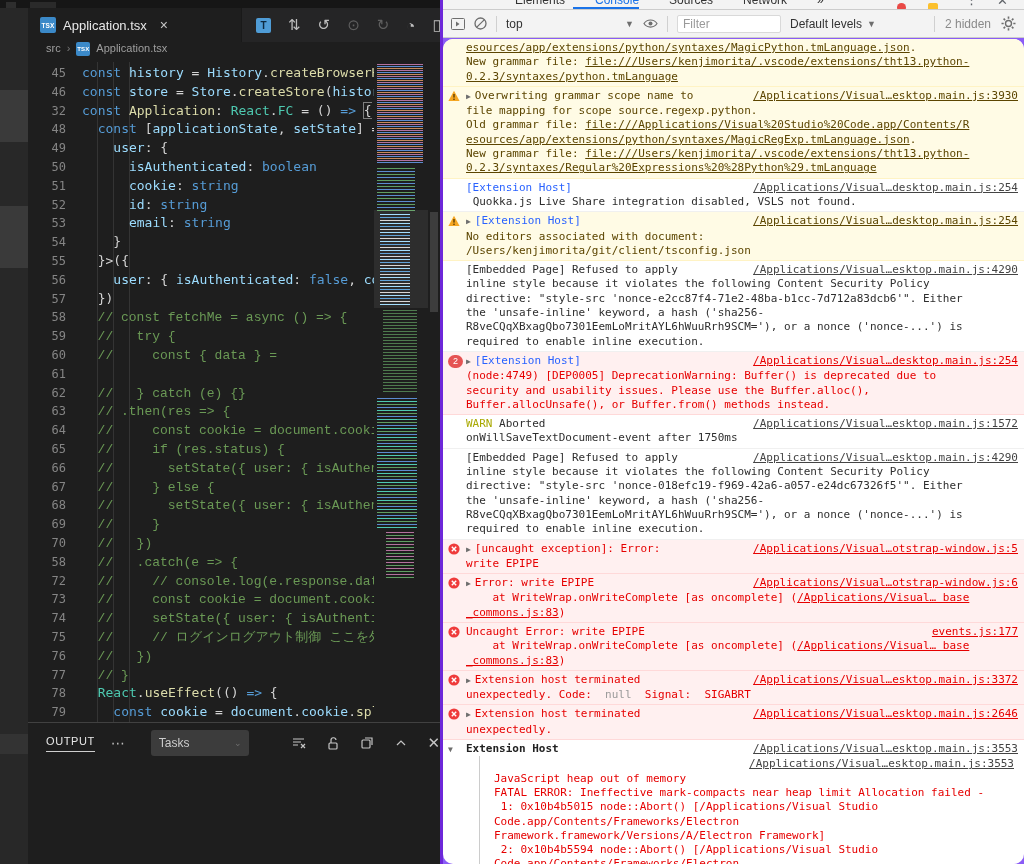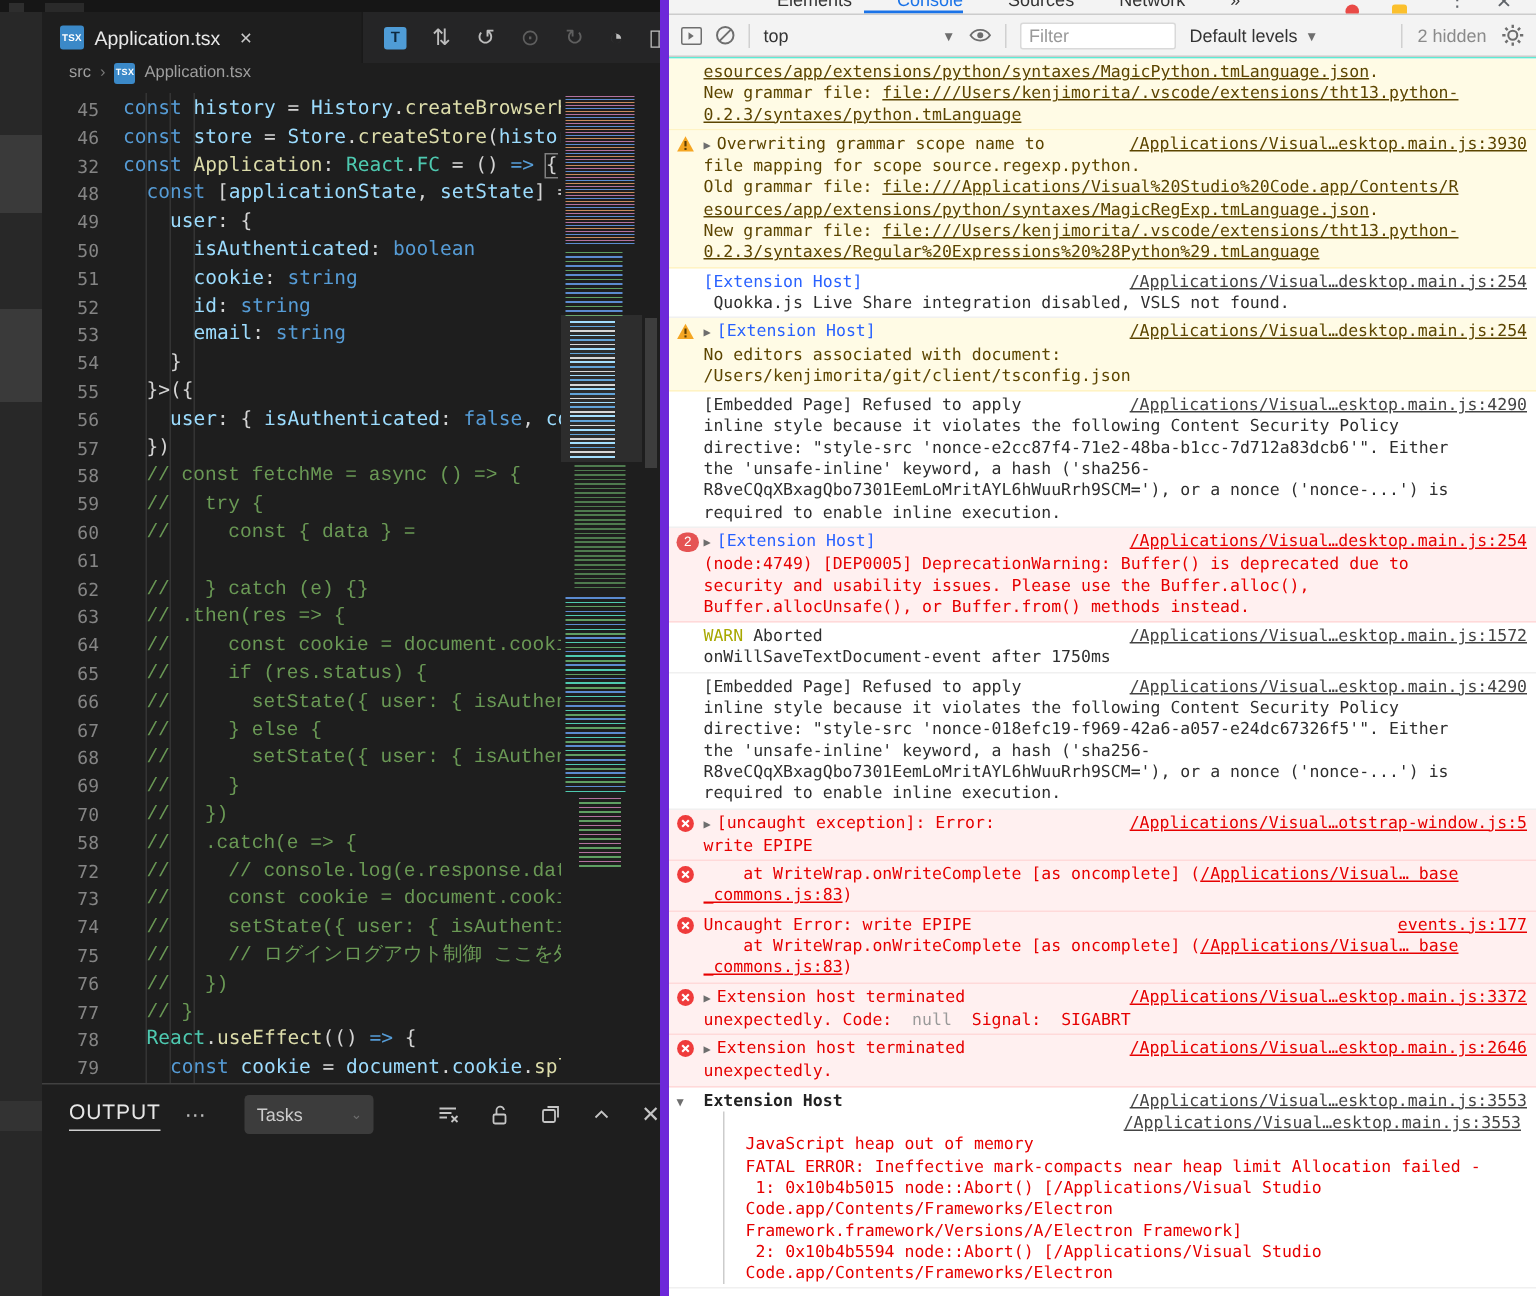--- a/index.html
+++ b/index.html
@@ -49,30 +49,30 @@
   .mm-s3{top:152px;height:92px;width:30px;left:6px;background:repeating-linear-gradient(180deg,#9cdcfe 0 1px,transparent 1px 3px,#569cd6 3px 4px,transparent 4px 6px,#d4d4d4 6px 7px,transparent 7px 9px);}
   .mm-s4{top:248px;height:84px;width:34px;left:9px;background:repeating-linear-gradient(180deg,#4e7a4e 0 1px,transparent 1px 3px);}
   .mm-s5{top:336px;height:130px;width:40px;background:repeating-linear-gradient(180deg,#5b8bd0 0 1px,transparent 1px 3px,#4ec9b0 3px 4px,transparent 4px 6px,#5f9e62 6px 7px,transparent 7px 9px);}
   .mm-s6{top:470px;height:46px;width:28px;left:12px;background:repeating-linear-gradient(180deg,#b3719e 0 1px,transparent 1px 3px,#5f9e62 3px 4px,transparent 4px 6px);}
   .mm-view{position:absolute;left:0;right:0;top:148px;height:98px;background:rgba(255,255,255,.07);}
   .vs-scrollbar{position:absolute;right:0;top:0;width:12px;height:660px;}
   .vs-scrollbar .thumb{position:absolute;left:2px;width:8px;top:150px;height:100px;background:rgba(121,121,121,.35);}
 
   .vs-panel{position:absolute;left:28px;right:0;top:722px;height:142px;background:#1e1e1e;border-top:1px solid #414141;}
   .vs-panelbar{display:flex;align-items:center;height:40px;padding-left:18px;gap:16px;}
-  .panel-tab{color:#e7e7e7;font-size:14px;letter-spacing:.6px;padding-bottom:4px;border-bottom:1px solid #cfcfcf;cursor:pointer;}
+  .panel-tab{color:#e7e7e7;font-size:11px;letter-spacing:.6px;padding-bottom:4px;border-bottom:1px solid #cfcfcf;cursor:pointer;}
   .panel-more{color:#bdbdbd;font-size:14px;letter-spacing:2px;}
   .panel-select{display:flex;align-items:center;justify-content:space-between;width:102px;height:26px;background:#3c3c3c;
     border-radius:3px;color:#cccccc;font-size:12px;padding:0 8px;margin-left:8px;cursor:pointer;}
   .panel-icons{display:flex;align-items:center;gap:18px;margin-left:26px;color:#c5c5c5;}
   .picon{width:16px;height:16px;stroke:#c5c5c5;fill:none;stroke-width:1.2;}
   .panel-x{color:#c5c5c5;font-size:15px;}
 
   
-  .devtools{position:absolute;left:440px;top:0;width:584px;height:864px;background:#5eead4;border-left:6px solid #6d28d9;}
+  .devtools{position:absolute;left:440px;top:0;width:584px;height:864px;background:#8b5cf6;border-left:3px solid #6d28d9;}
   .dt-row1{position:relative;height:10px;background:#f3f3f3;border-bottom:1px solid #ccc;overflow:hidden;}
   .dt-tabs{position:absolute;left:70px;top:-10px;display:flex;gap:26px;font-size:12px;color:#333;}
   .dt-tab{display:inline-block;height:20px;line-height:20px;padding:0 2px;position:relative;cursor:pointer;}
   .dt-tab.active{color:#1a73e8;}
   .dt-underline{position:absolute;left:130px;width:66px;bottom:0;height:2px;background:#1a73e8;}
   .dt-badge-err{position:absolute;right:118px;top:3px;width:9px;height:9px;border-radius:50%;background:#e94a46;}
   .dt-badge-warn{position:absolute;right:86px;top:3px;width:10px;height:9px;border-radius:2px;background:#fbc02d;}
   .dt-dots{position:absolute;right:46px;top:-8px;color:#5f6368;font-size:13px;}
   .dt-x{position:absolute;right:16px;top:-7px;color:#5f6368;font-size:13px;}
 
@@ -81,21 +81,21 @@
   .dticon{flex:none;cursor:pointer;}
   .dt-context{display:flex;align-items:center;justify-content:space-between;width:128px;cursor:pointer;}
   .dt-caret{color:#6e6e6e;font-size:9px;}
   .dt-filter{width:104px;height:18px;border:1px solid #d9d9d9;border-radius:2px;background:#fff;font-size:12px;padding:0 5px;outline:none;font-family:"Liberation Sans",sans-serif;}
   .dt-filter::placeholder{color:#999;}
   .dt-levels{display:flex;align-items:center;gap:5px;cursor:pointer;}
   .dt-hidden{color:#8a8a8a;}
   .dt-right{margin-left:auto;display:flex;align-items:center;gap:10px;}
 
   .console{position:absolute;left:0;right:0;top:39px;bottom:0;overflow:hidden;background:#fff;
-    font-family:"DejaVu Sans Mono",monospace;font-size:11px;line-height:14.3px;}
+    font-family:"DejaVu Sans Mono",monospace;font-size:11px;line-height:14.3px;border-radius:10px;}
   .crow{display:flex;padding:2px 6px 2px 0;border-bottom:1px solid #f0f0f0;}
   .crow.log{color:#2e2e2e;}
   .crow.warning{background:#fffbe5;border-color:#fff3c4;color:#5c4500;}
   .crow.error{background:#fff0f0;border-color:#ffd9d9;color:#e60000;}
   .crow.group{color:#222;}
   .gut{flex:none;width:23px;display:flex;justify-content:flex-start;padding-left:5px;padding-top:1px;}
   .cbody{flex:1;min-width:0;}
   .headline{display:flex;align-items:baseline;}
   .headtext{flex:1;white-space:pre-wrap;}
   .group .headtext{font-weight:bold;}
@@ -414,20 +414,24 @@
         </div>
       </div>
       <div class="crow error">
         <div class="gut">
           <svg class="cicon" viewBox="0 0 12 12">
             <circle cx="6" cy="6" r="5.6" fill="#ef3b3b"></circle>
             <path d="M3.8 3.8l4.4 4.4M8.2 3.8l-4.4 4.4" stroke="#fff" stroke-width="1.4"></path>
           </svg>
         </div>
         <div class="cbody">
+          <div class="headline">
+            <div class="headtext"><span class="s-exp">▶</span><span>Error: write EPIPE</span></div>
+            <span class="srclink">/Applications/Visual…otstrap-window.js:6</span>
+          </div>
           <div class="msgline"><span>    at WriteWrap.onWriteComplete [as oncomplete] (</span><span class="s-link">/Applications/Visual… base</span></div>
           <div class="msgline"><span class="s-link">_commons.js:83</span><span>)</span></div>
         </div>
       </div>
       <div class="crow error">
         <div class="gut">
           <svg class="cicon" viewBox="0 0 12 12">
             <circle cx="6" cy="6" r="5.6" fill="#ef3b3b"></circle>
             <path d="M3.8 3.8l4.4 4.4M8.2 3.8l-4.4 4.4" stroke="#fff" stroke-width="1.4"></path>
           </svg>

